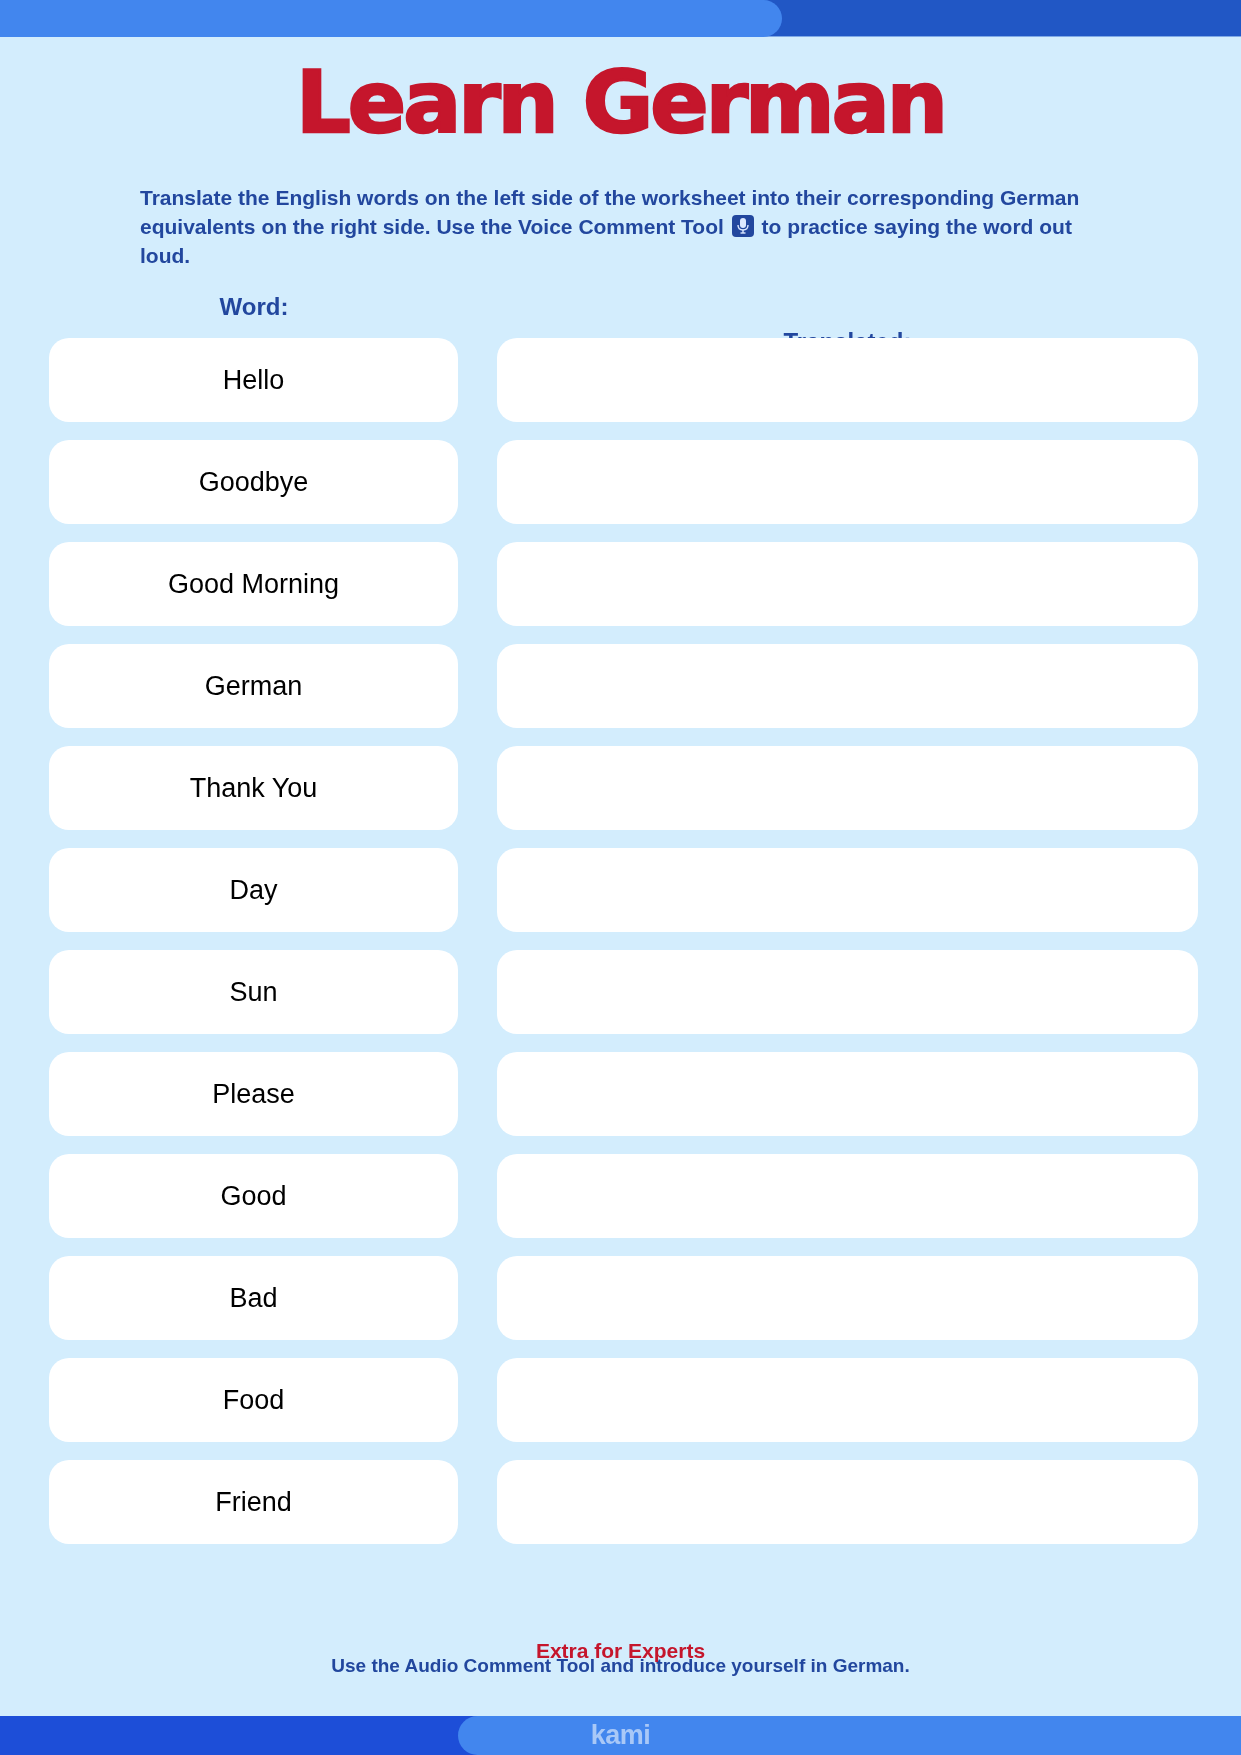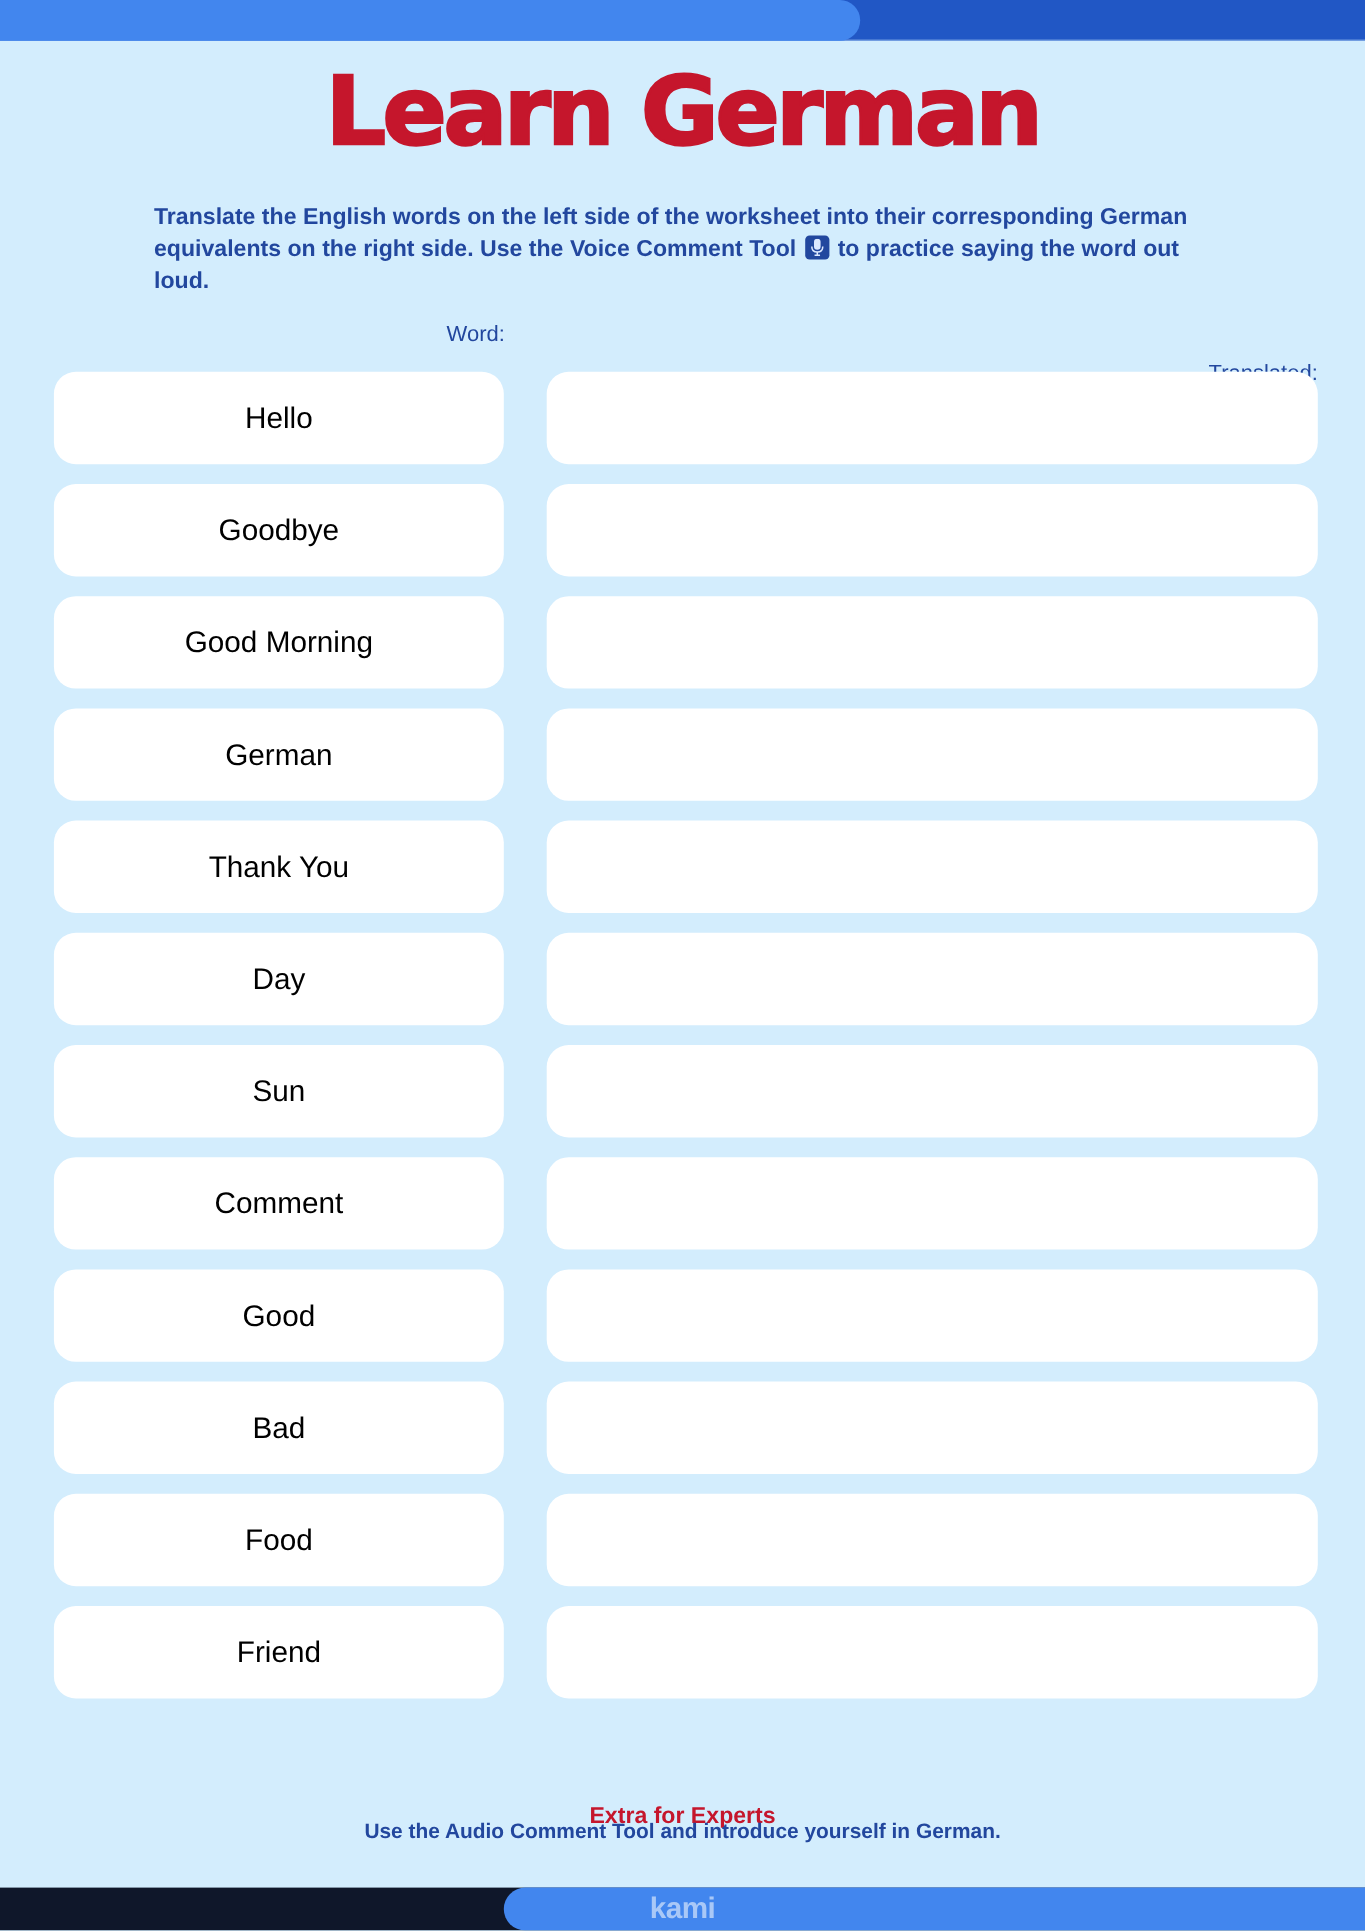--- a/index.html
+++ b/index.html
@@ -40,22 +40,22 @@
       line-height: 29px;
     }
     .mic {
       display: inline-block; width: 22px; height: 22px;
       background: #22479E; border-radius: 4px;
       vertical-align: -3px; position: relative; margin: 0 2px;
     }
     .mic svg { position: absolute; left: 4px; top: 3px; }
     .col-head {
       position: absolute; top: 293px;
-      color: #22479E; font-weight: normal; font-size: 20px;
-      text-align: right;
+      color: #22479E; font-weight: bold; font-size: 24px;
+      text-align: center;
     }
     .col-head.word { left: 49px; width: 410px; }
     .col-head.trans { left: 497px; width: 701px; margin-top: 35px; }
     .rows { position: absolute; left: 49px; top: 338px; }
     .row { position: relative; height: 84px; margin-bottom: 18px; width: 1149px; }
     .word-box {
       position: absolute; left: 0; top: 0; width: 409px; height: 84px;
       background: #FFFFFF; border-radius: 20px;
       display: flex; align-items: center; justify-content: center;
       color: #000000; font-size: 27px;
@@ -70,21 +70,21 @@
     .extra-title {
       position: absolute; left: 0; top: 1626px; width: 1241px; text-align: center;
       color: #C5162C; font-weight: bold; font-size: 21px; margin-top: 13px;
     }
     .extra-text {
       position: absolute; left: 0; top: 1655px; width: 1241px; text-align: center;
       color: #22479E; font-weight: bold; font-size: 19px;
     }
     .bottom-bar {
       position: absolute; left: 0; top: 1716px; width: 1241px; height: 39px;
-      background: #0f172a;
+      background: #1d4ed8;
     }
     .bottom-bar .pill {
       position: absolute; left: 458px; top: 0; width: 783px; height: 39px;
       background: #4286EE;
       border-radius: 20px 0 0 20px;
     }
     .logo {
       position: absolute; left: 0; top: 0; width: 1241px; height: 39px;
       text-align: center; line-height: 38px;
       color: #A9C8F7; font-weight: bold; font-size: 27px; letter-spacing: -0.5px;
@@ -138,21 +138,21 @@
   </div>
   <div class="row">
     <div class="word-box">Day</div>
     <input class="answer-box" type="text" value="" style="">
   </div>
   <div class="row">
     <div class="word-box">Sun</div>
     <input class="answer-box" type="text" value="" style="">
   </div>
   <div class="row">
-    <div class="word-box">Comment</div>
+    <div class="word-box">Please</div>
     <input class="answer-box" type="text" value="" style="">
   </div>
   <div class="row">
     <div class="word-box">Good</div>
     <input class="answer-box" type="text" value="" style="">
   </div>
   <div class="row">
     <div class="word-box">Bad</div>
     <input class="answer-box" type="text" value="" style="">
   </div>

